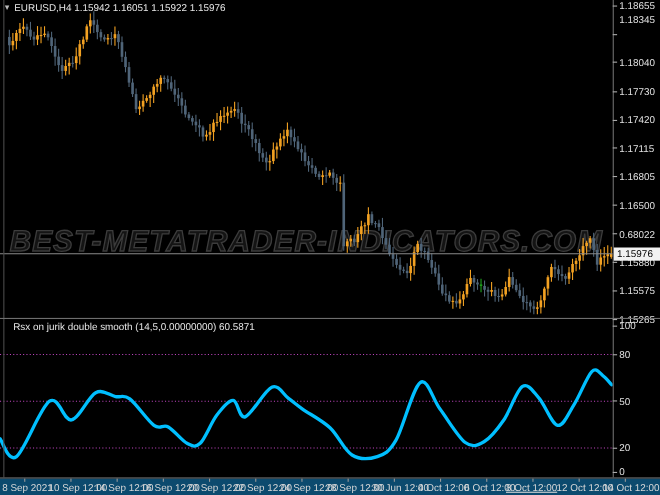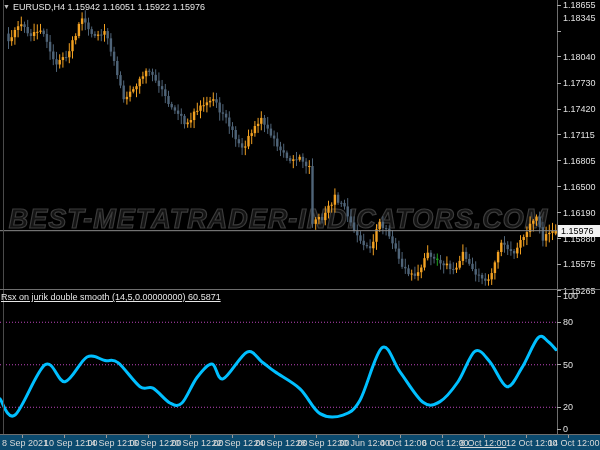--- a/index.html
+++ b/index.html
@@ -21,21 +21,21 @@
   .sep{position:absolute;left:0;width:600px;height:1px;background:#6e6e6e;z-index:5;}
   .sep-main{top:289px;}
   .sep-time{top:434px;}
   #price-axis{position:absolute;left:557px;top:0;width:27px;height:434px;z-index:4;}
   .ptick{position:absolute;left:0;width:4px;height:1px;background:#aaa;}
   .plbl{position:absolute;left:6px;font-size:9px;color:#e0e0e0;white-space:nowrap;}
   #price-box{
     position:absolute;left:558px;width:42px;height:12px;background:#f2f2f2;color:#000;
     font-size:9px;line-height:12px;text-align:left;padding-left:3px;box-sizing:border-box;z-index:6;
   }
-  .ind-label{position:absolute;left:1px;top:292px;font-size:9px;color:#e6e6e6;z-index:6;white-space:nowrap;text-decoration:underline;}
+  .ind-label{position:absolute;left:12px;top:292px;font-size:9px;color:#e6e6e6;z-index:6;white-space:nowrap;}
   #ind-axis{position:absolute;left:557px;top:291px;width:60px;height:143px;z-index:4;}
   #time-axis{position:absolute;left:0;top:435px;width:600px;height:15px;z-index:4;background:#0c4a6e;}
   .tlbl{position:absolute;top:3px;font-size:9px;color:#d8d8d8;white-space:nowrap;}
   .ttick{position:absolute;top:0;width:1px;height:3px;background:#999;}
 </style>
 </head>
 <body>
 
 <div class="term">
   <div class="watermark">BEST-METATRADER-INDICATORS.COM</div>
@@ -408,21 +408,21 @@
       <div class="plbl" style="top: 78.0113px;">1.17730</div>
       <div class="ptick" style="top: 108.61px;"></div>
       <div class="plbl" style="top: 104.11px;">1.17420</div>
       <div class="ptick" style="top: 134.288px;"></div>
       <div class="plbl" style="top: 129.788px;">1.17115</div>
       <div class="ptick" style="top: 160.387px;"></div>
       <div class="plbl" style="top: 155.887px;">1.16805</div>
       <div class="ptick" style="top: 186.065px;"></div>
       <div class="plbl" style="top: 181.565px;">1.16500</div>
       <div class="ptick" style="top: 212.164px;"></div>
-      <div class="plbl" style="top: 207.664px;">1.16190</div>
+      <div class="plbl" style="top: 207.664px;">0.68022</div>
       <div class="ptick" style="top: 238.263px;"></div>
       <div class="plbl" style="top: 233.763px;">1.15880</div>
       <div class="ptick" style="top: 263.941px;"></div>
       <div class="plbl" style="top: 259.441px;">1.15575</div>
       <div class="ptick" style="top: 290.04px;"></div>
       <div class="plbl" style="top: 285.54px;">1.15265</div>
     </div>
   <div id="price-box" style="top: 224.681px;">
     <span>1.15976</span>
   </div>

